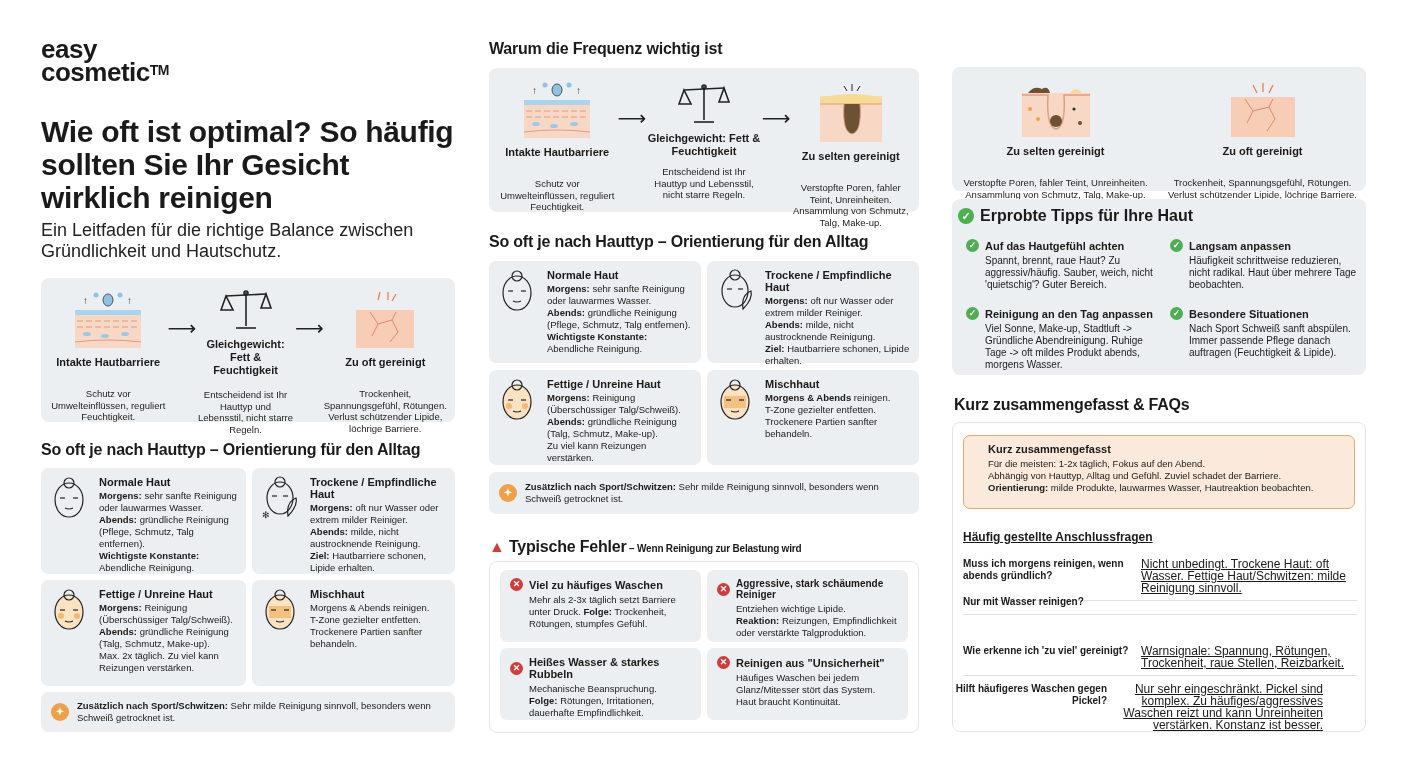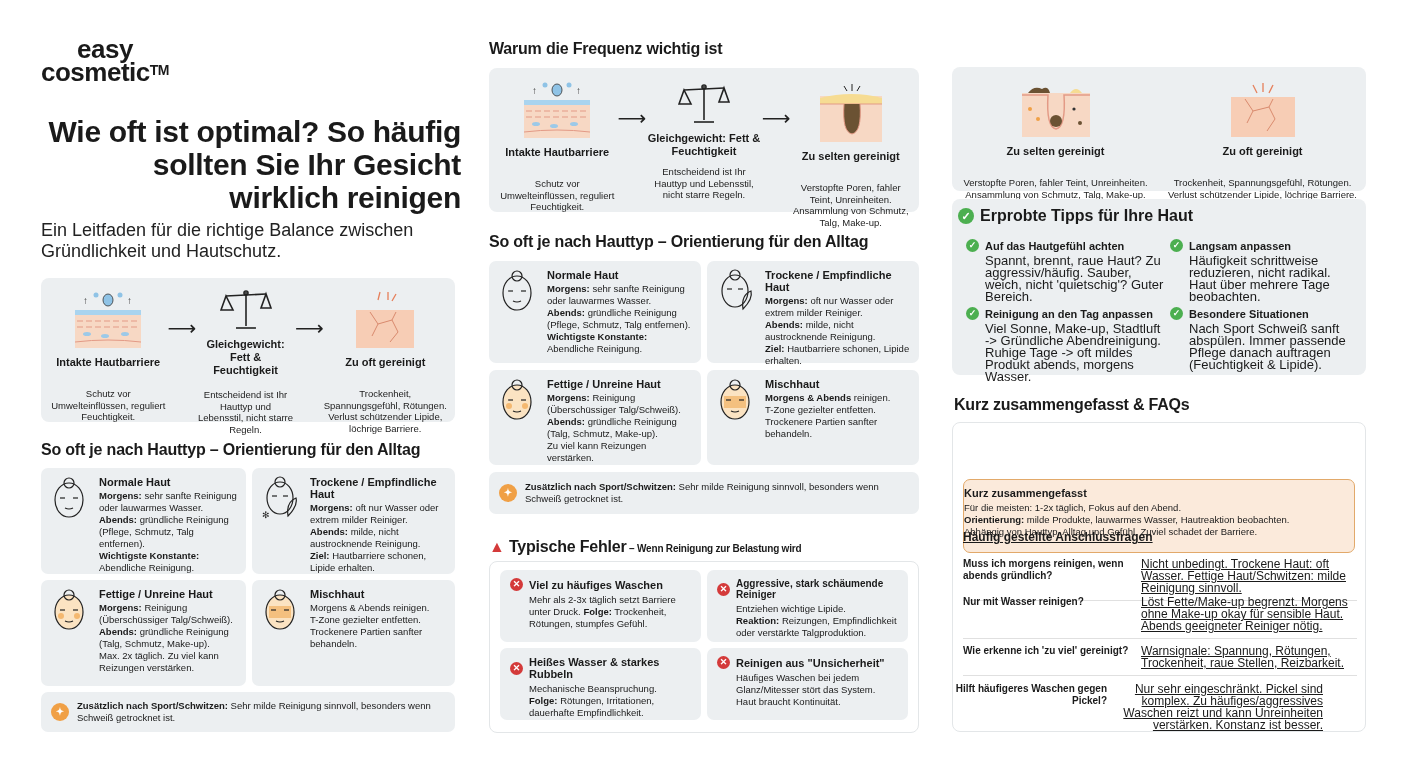--- a/index.html
+++ b/index.html
@@ -1,23 +1,23 @@
 <!DOCTYPE html>
 <html><head>
 <meta charset="utf-8">
 <style>
   * { box-sizing: border-box; margin: 0; padding: 0; }
   body {
     width: 1408px; height: 768px; background: #ffffff; overflow: hidden;
     font-family: "Liberation Sans", sans-serif; color: #1a1a1a; position: relative;
   }
 
-  .logo { position: absolute; top: 38px; left: 41px; font-weight: 700; font-size: 26px; line-height: 23px; letter-spacing: -0.5px; text-align: center; }
+  .logo { position: absolute; top: 38px; left: 41px; font-weight: 700; font-size: 26px; line-height: 23px; letter-spacing: -0.5px; }
   .logo sup { font-size: 14px; vertical-align: top; position: relative; top: -2px; }
-  .main-title { position: absolute; top: 115px; left: 41px; width: 420px; font-size: 30px; line-height: 33px; font-weight: 700; letter-spacing: -0.3px; text-align: right; }
+  .main-title { position: absolute; top: 115px; left: 41px; width: 420px; font-size: 30px; line-height: 33px; font-weight: 700; letter-spacing: -0.3px; }
   .subtitle { position: absolute; top: 220px; left: 41px; width: 400px; font-size: 18px; line-height: 21px; color: #222; }
 
   .panel { background: #eceff1; border-radius: 8px; position: absolute; }
   .flow { display: flex; align-items: flex-start; justify-content: space-between; padding: 10px 8px; height: 100%; }
   .flow-step { display: flex; flex-direction: column; align-items: center; text-align: center; }
   .flow-step .ill { height: 62px; display: flex; align-items: flex-end; justify-content: center; margin-bottom: 6px; }
   .flow-step .t { font-weight: 700; font-size: 11px; line-height: 13px; }
   .flow-step .d { font-size: 9.5px; line-height: 11.5px; margin-top: 19px; color: #222; }
   .flow-arrow { font-size: 20px; color: #222; margin-top: 28px; }
 
@@ -33,24 +33,24 @@
   .sport .ic { width: 18px; height: 18px; border-radius: 50%; background: #f0a046; flex-shrink: 0; display: flex; align-items: center; justify-content: center; color: #fff; font-size: 10px; font-weight: 700; }
 
   .err-wrap { position: absolute; border: 1px solid #e3e6e8; border-radius: 8px; background: #fff; }
   .err-card { position: absolute; background: #eceff1; border-radius: 7px; padding: 8px 10px; }
   .err-card .head { display: flex; align-items: center; gap: 6px; font-weight: 700; font-size: 11px; }
   .err-card .x { width: 13px; height: 13px; border-radius: 50%; background: #d43a3a; color: #fff; font-size: 9px; line-height: 13px; text-align: center; font-weight: 700; flex-shrink: 0; }
   .err-card .body { font-size: 9.5px; line-height: 12px; margin-left: 19px; margin-top: 3px; }
   .tip { position: absolute; width: 200px; }
   .tip .head { display: flex; align-items: center; gap: 6px; font-weight: 700; font-size: 11px; }
   .chk { width: 13px; height: 13px; border-radius: 50%; background: #4caf50; color: #fff; font-size: 9px; line-height: 13px; text-align: center; font-weight: 700; flex-shrink: 0; }
-  .tip .body { font-size: 13px; line-height: 12px; margin-left: 19px; margin-top: 3px; }
+  .tip .body { font-size: 10px; line-height: 12px; margin-left: 19px; margin-top: 3px; }
 
   .summary-wrap { position: absolute; border: 1px solid #e3e6e8; border-radius: 8px; background: #fff; }
-  .summary-box { position: absolute; background: #fbeadb; border: 1.5px solid #e2a96a; border-radius: 7px; padding: 7px 0; font-size: 9.5px; line-height: 12px; margin-top: 44px; }
+  .summary-box { position: absolute; background: #fbeadb; border: 1.5px solid #e2a96a; border-radius: 7px; padding: 7px 24px; font-size: 9.5px; line-height: 12px; }
   .summary-box .t { font-weight: 700; font-size: 11px; margin-bottom: 3px; }
 
   .faq-title { position: absolute; font-weight: 700; font-size: 12px; text-decoration: underline; }
   .faq-row { position: absolute; display: flex; border-bottom: 1px solid #e0e0e0; padding-bottom: 6px; }
   .faq-row:last-child { border-bottom: none; }
   .faq-row .q { width: 178px; font-weight: 700; font-size: 10px; line-height: 12px; }
   .faq-row .a { flex: 1; font-size: 12px; line-height: 12px; text-decoration: underline; }
 </style>
 </head>
 <body>
@@ -433,32 +433,31 @@
       </div>
     <div class="body">Nach Sport Schweiß sanft abspülen. Immer passende Pflege danach auftragen (Feuchtigkeit &amp; Lipide).</div>
   </div>
 </div>
 
 <h2 class="h2" style="left:954px;top:396px;">Kurz zusammengefasst &amp; FAQs</h2>
 <div class="summary-wrap" style="left:952px;top:422px;width:414px;height:310px;"></div>
 <div class="summary-box" style="left:963px;top:435px;width:392px;height:74px;">
   <div class="t">Kurz zusammengefasst</div>
   <div>Für die meisten: 1-2x täglich, Fokus auf den Abend.</div>
+  <div>Abhängig von Hauttyp, Alltag und Gefühl. Zuviel schadet der Barriere.</div>
   <div><b>Orientierung:</b><span> milde Produkte, lauwarmes Wasser, Hautreaktion beobachten.</span></div>
-  <div>Abhängig von Hauttyp, Alltag und Gefühl. Zuviel schadet der Barriere.</div>
 </div>
 
 <div class="faq-title" style="left:963px;top:530px;">Häufig gestellte Anschlussfragen</div>
 <div class="faq-row" style="left:963px;top:558px;width:394px;">
   <div class="q">Muss ich morgens reinigen, wenn abends gründlich?</div>
   <div class="a">Nicht unbedingt. Trockene Haut: oft Wasser. Fettige Haut/Schwitzen: milde Reinigung sinnvoll.</div>
 </div>
 <div class="faq-row" style="left:963px;top:596px;width:394px;">
   <div class="q">Nur mit Wasser reinigen?</div>
-  <div class="a">Löst Fette/Make-up begrenzt. Morgens ohne Make-up okay für sensible Haut. Abends geeigneter Reiniger nötig.</div>
 </div>
 <div class="faq-row" style="left:963px;top:645px;width:394px;">
   <div class="q">Wie erkenne ich 'zu viel' gereinigt?</div>
   <div class="a">Warnsignale: Spannung, Rötungen, Trockenheit, raue Stellen, Reizbarkeit.</div>
 </div>
 <div class="faq-row" style="left:929px;top:683px;width:394px;border-bottom:none;text-align:right;">
   <div class="q">Hilft häufigeres Waschen gegen Pickel?</div>
   <div class="a">Nur sehr eingeschränkt. Pickel sind komplex. Zu häufiges/aggressives Waschen reizt und kann Unreinheiten verstärken. Konstanz ist besser.</div>
 </div>
 

